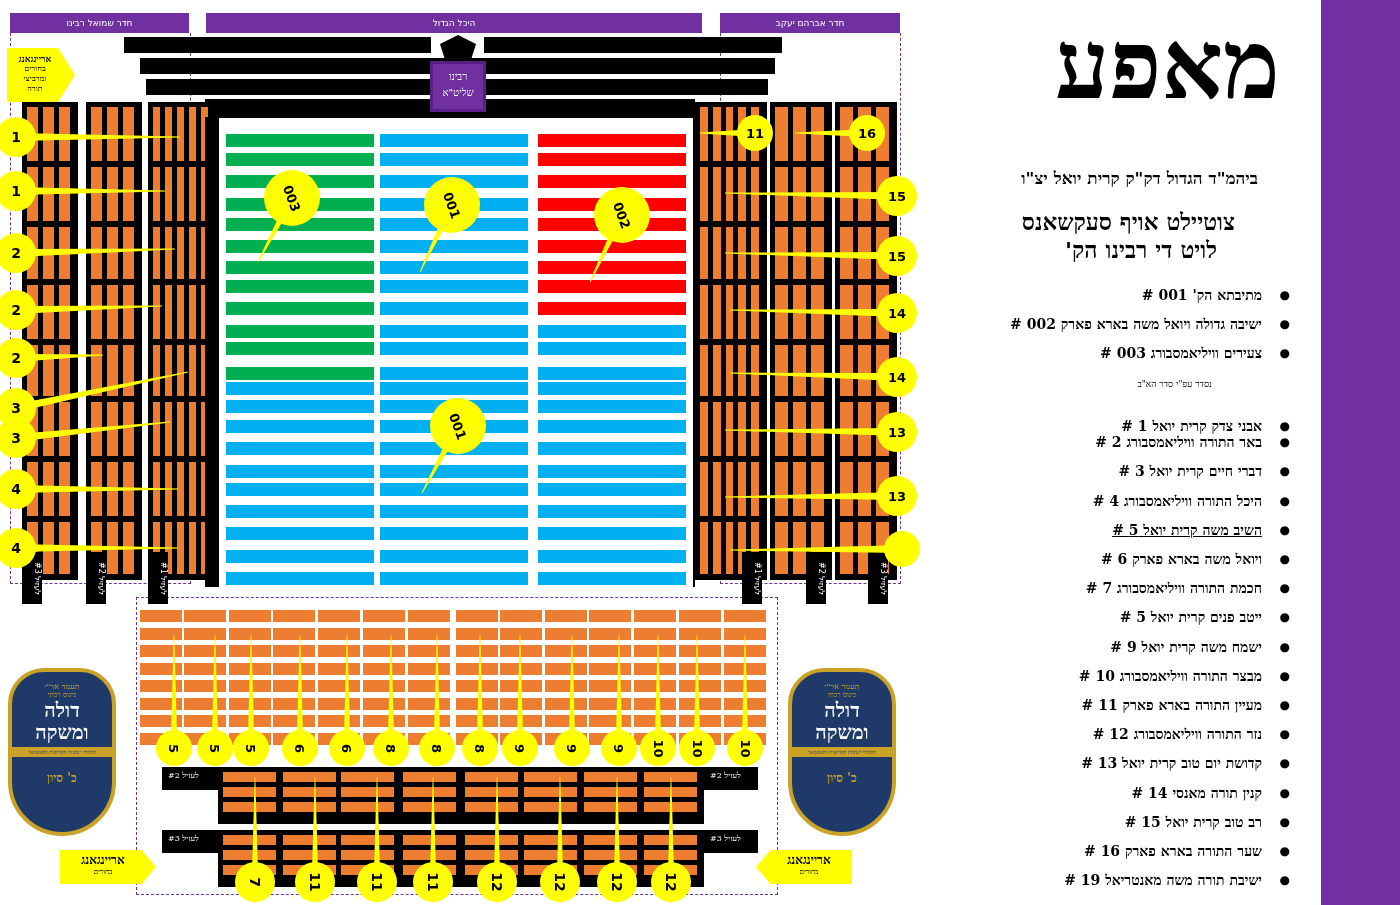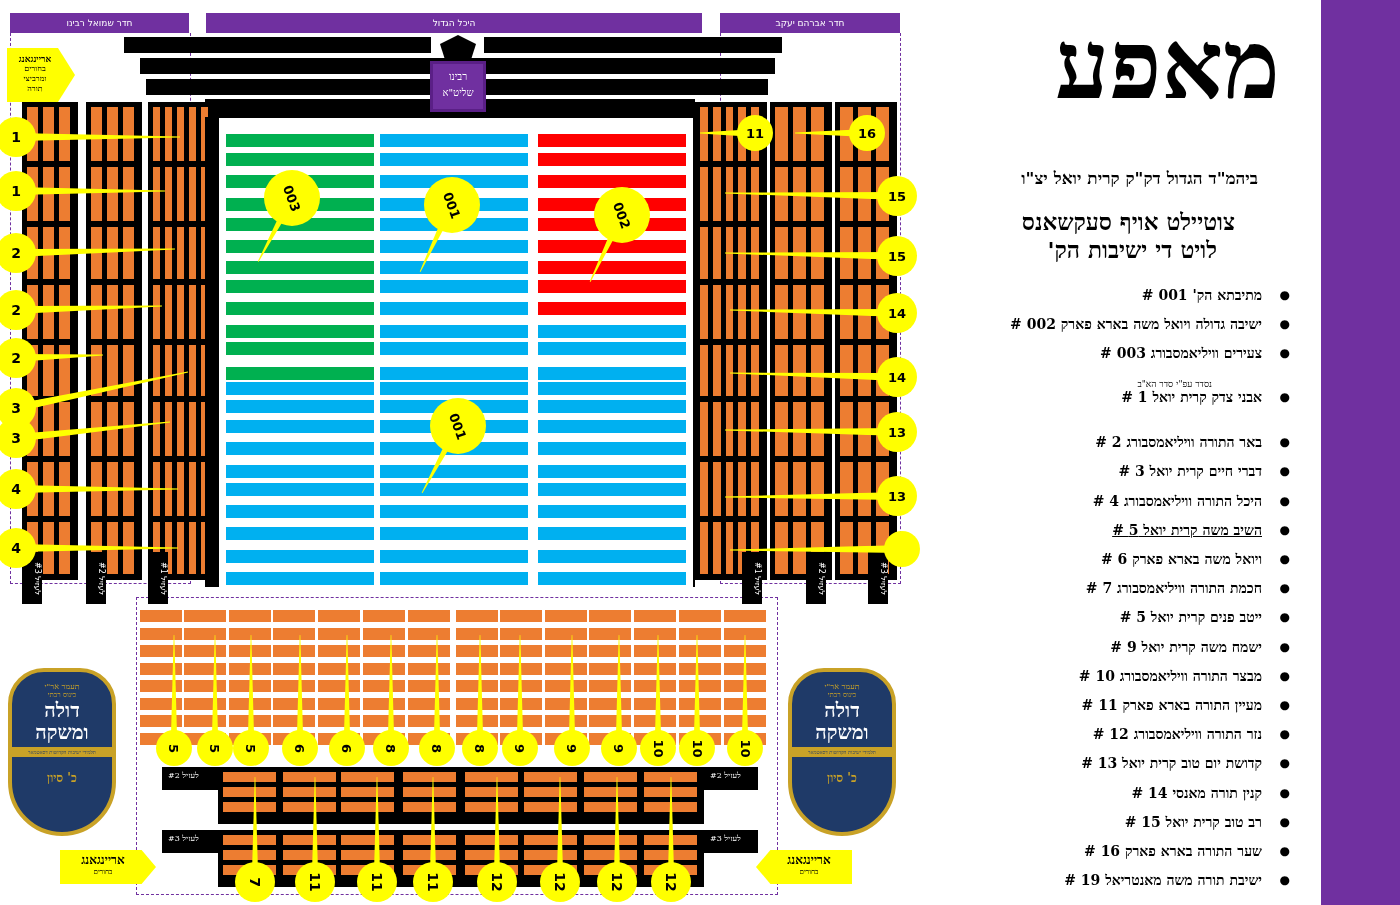--- a/index.html
+++ b/index.html
@@ -690,27 +690,27 @@
     <div class="bub" style="left:651px;top:862px;width:40px;height:40px;font-size:14px;">
       <span style="transform: rotate(90deg); display: inline-block;">12</span>
     </div>
     <div class="ptr" style="left:668px;top:777px;width:6px;height:95px;clip-path:polygon(45% 0,55% 0,100% 100%,0 100%);"></div>
   </div>
 
 <div class="legend">
   <div class="abs" style="right:40px;top:10px;font-size:96px;font-weight:bold;line-height:110px;">מאפע</div>
   <div class="abs" style="right:62px;top:168px;font-size:17px;font-weight:bold;">ביהמ"ד הגדול דק"ק קרית יואל יצ"ו</div>
   <div class="abs" style="right:85px;top:208px;font-size:23px;font-weight:bold;">צוטיילט אויף סעקשאנס</div>
-  <div class="abs" style="right:103px;top:236px;font-size:23px;font-weight:bold;">לויט די ישיבות הק'</div>
+  <div class="abs" style="right:103px;top:236px;font-size:23px;font-weight:bold;">לויט די רבינו הק'</div>
   <div class="li" style="top:287px;">מתיבתא הק' 001 #</div>
   <div class="li" style="top:316px;">ישיבה גדולה ויואל משה בארא פארק 002 #</div>
   <div class="li" style="top:345px;">צעירים וויליאמסבורג 003 #</div>
   <div class="abs" style="right:108px;top:379px;font-size:9px;">נסדר עפ"י סדר הא"ב</div>
   <div id="legendItems">
-      <div class="li" style="top:389px;">אבני צדק קרית יואל 1 #</div>
+      <div class="li" style="top:418px;">אבני צדק קרית יואל 1 #</div>
       <div class="li" style="top:434.2px;">באר התורה וויליאמסבורג 2 #</div>
       <div class="li" style="top:463.4px;">דברי חיים קרית יואל 3 #</div>
       <div class="li" style="top:492.6px;">היכל התורה וויליאמסבורג 4 #</div>
       <div class="li" style="top:521.8px;text-decoration:underline;">השיב משה קרית יואל 5 #</div>
       <div class="li" style="top:551px;">ויואל משה בארא פארק 6 #</div>
       <div class="li" style="top:580.2px;">חכמת התורה וויליאמסבורג 7 #</div>
       <div class="li" style="top:609.4px;">ייטב פנים קרית יואל 5 #</div>
       <div class="li" style="top:638.6px;">ישמח משה קרית יואל 9 #</div>
       <div class="li" style="top:667.8px;">מבצר התורה וויליאמסבורג 10 #</div>
       <div class="li" style="top:697px;">מעיין התורה בארא פארק 11 #</div>

